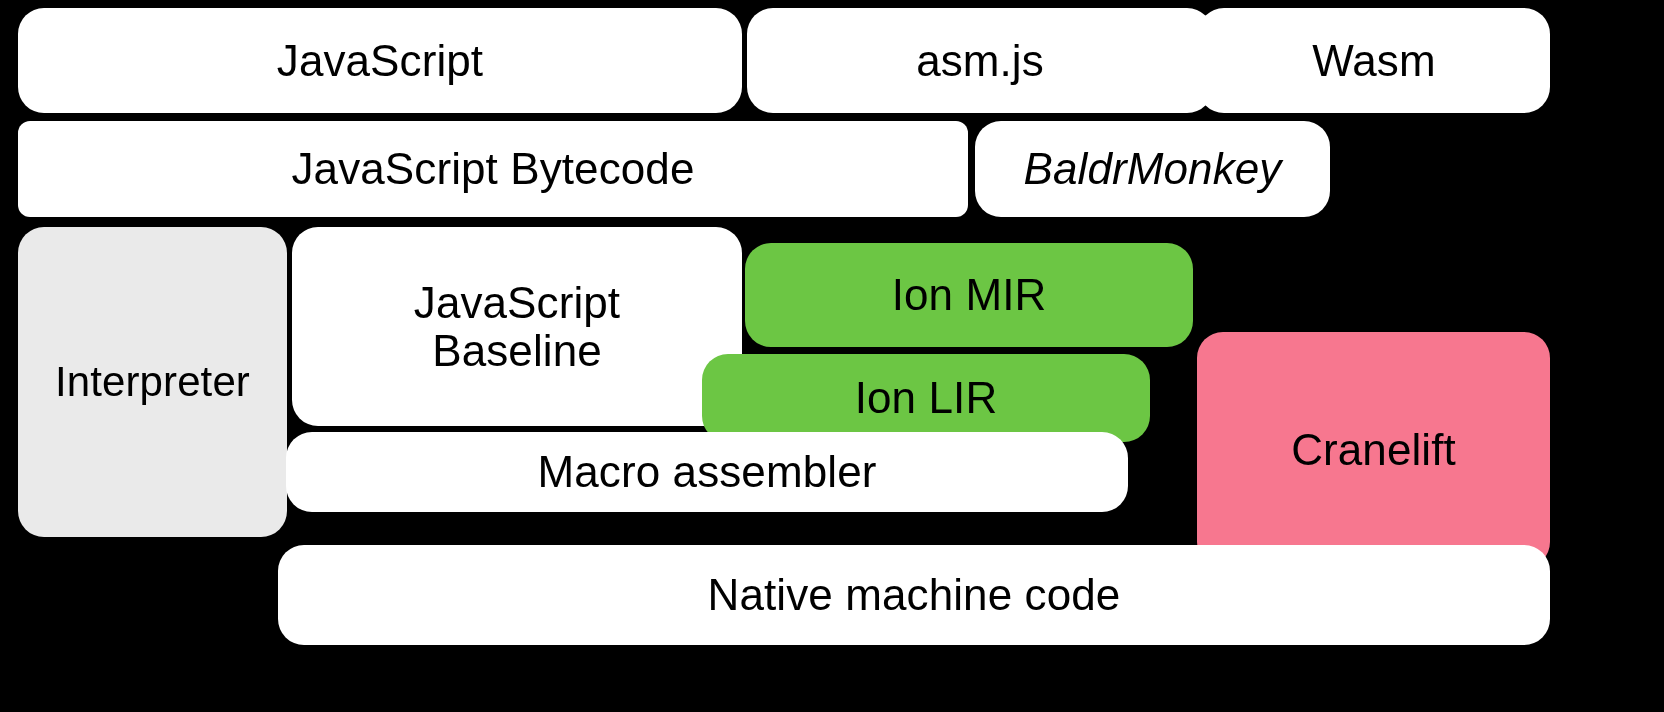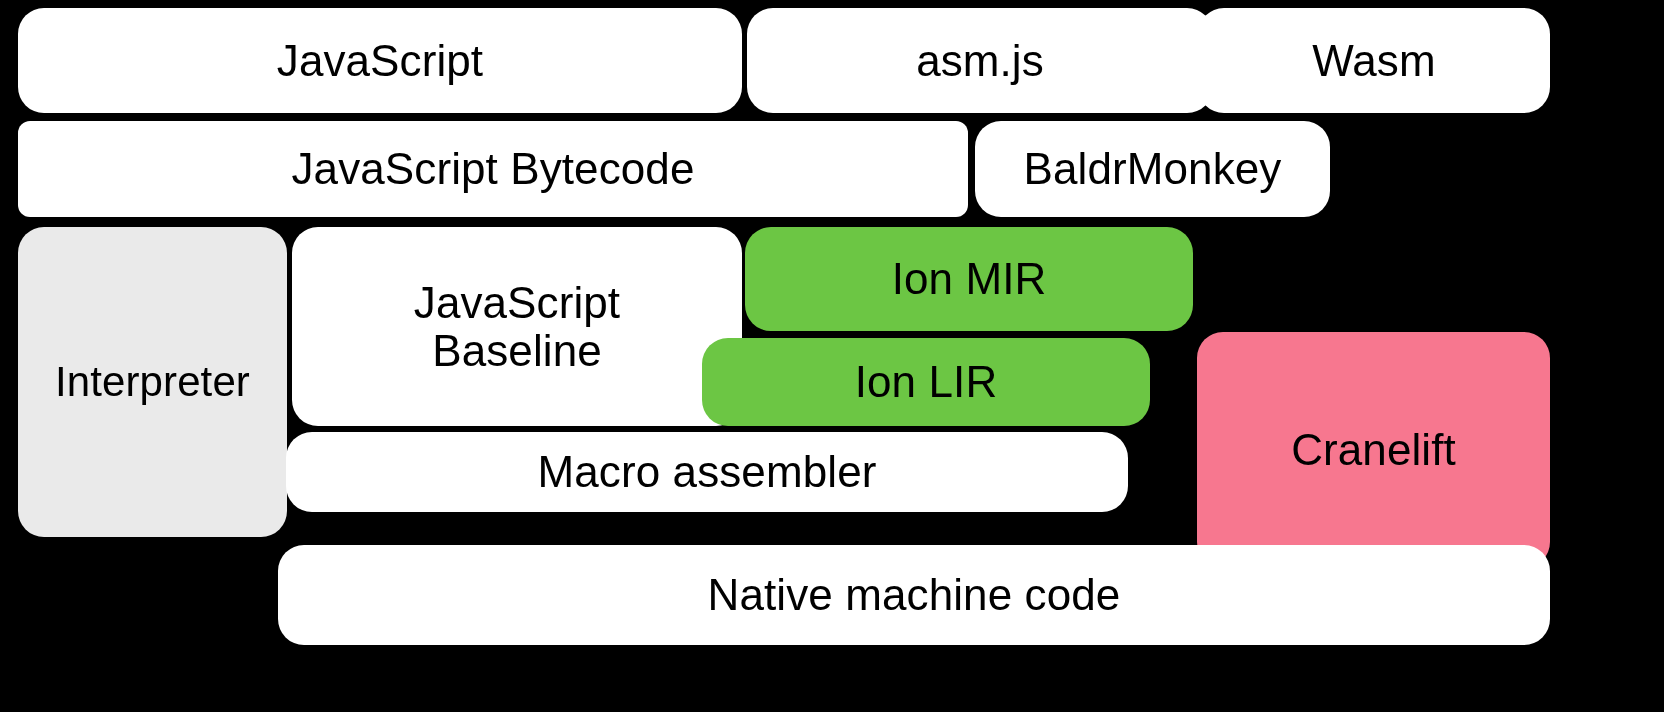--- a/index.html
+++ b/index.html
@@ -30,30 +30,30 @@
     font-size: 44px;
     line-height: 1.08;
     font-weight: 400;
     letter-spacing: 0.1px;
     white-space: pre-line;
     padding: 2px 0;
     -webkit-font-smoothing: antialiased;
   }
   .fill-white { background: #ffffff; }
   .fill-grey  { background: #eaeaea; }
-  .fill-green { background: #6cc644; }
+  .fill-green { background: #6cc644; margin-top: 16px; }
   .fill-pink  { background: #f7778f; }
 
   
   #n-javascript      { left: 18px;   top: 8px;   width: 724px; height: 105px; }
   #n-asmjs           { left: 747px;  top: 8px;   width: 466px; height: 105px; }
   #n-wasm            { left: 1198px; top: 8px;   width: 352px; height: 105px; }
   
   #n-js-bytecode     { left: 18px;   top: 121px; width: 950px; height: 96px; border-radius: 12px;  }
-  #n-baldrmonkey     { left: 975px;  top: 121px; width: 355px; height: 96px;  }
+  #n-baldrmonkey     { left: 975px;  top: 121px; width: 355px; height: 96px; font-style: italic;  }
   
   #n-interpreter     { left: 18px;   top: 227px; width: 269px; height: 310px; font-size: 42px; }
   #n-js-baseline     { left: 292px;  top: 227px; width: 450px; height: 199px; }
   #n-ion-mir         { left: 745px;  top: 227px; width: 448px; height: 104px; }
   #n-ion-lir         { left: 702px;  top: 338px; width: 448px; height: 88px;  }
   #n-macro-assembler { left: 286px;  top: 432px; width: 842px; height: 80px; }
   #n-cranelift       { left: 1197px; top: 332px; width: 353px; height: 236px; }
   
   #n-native-code     { left: 278px;  top: 545px; width: 1272px; height: 100px; }
 </style>

